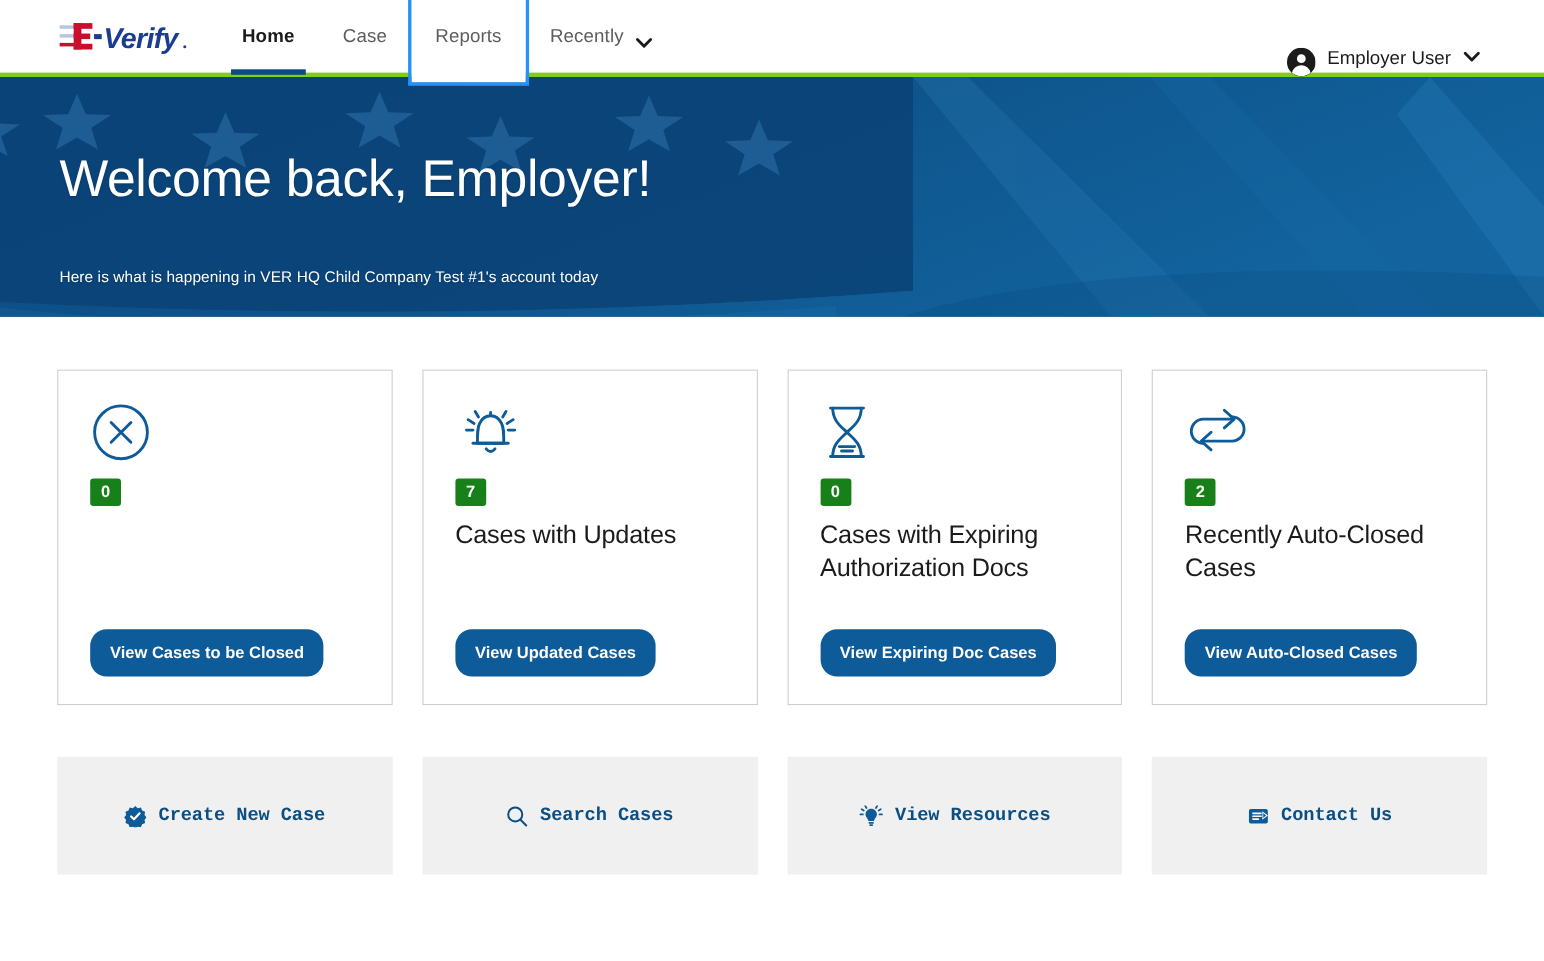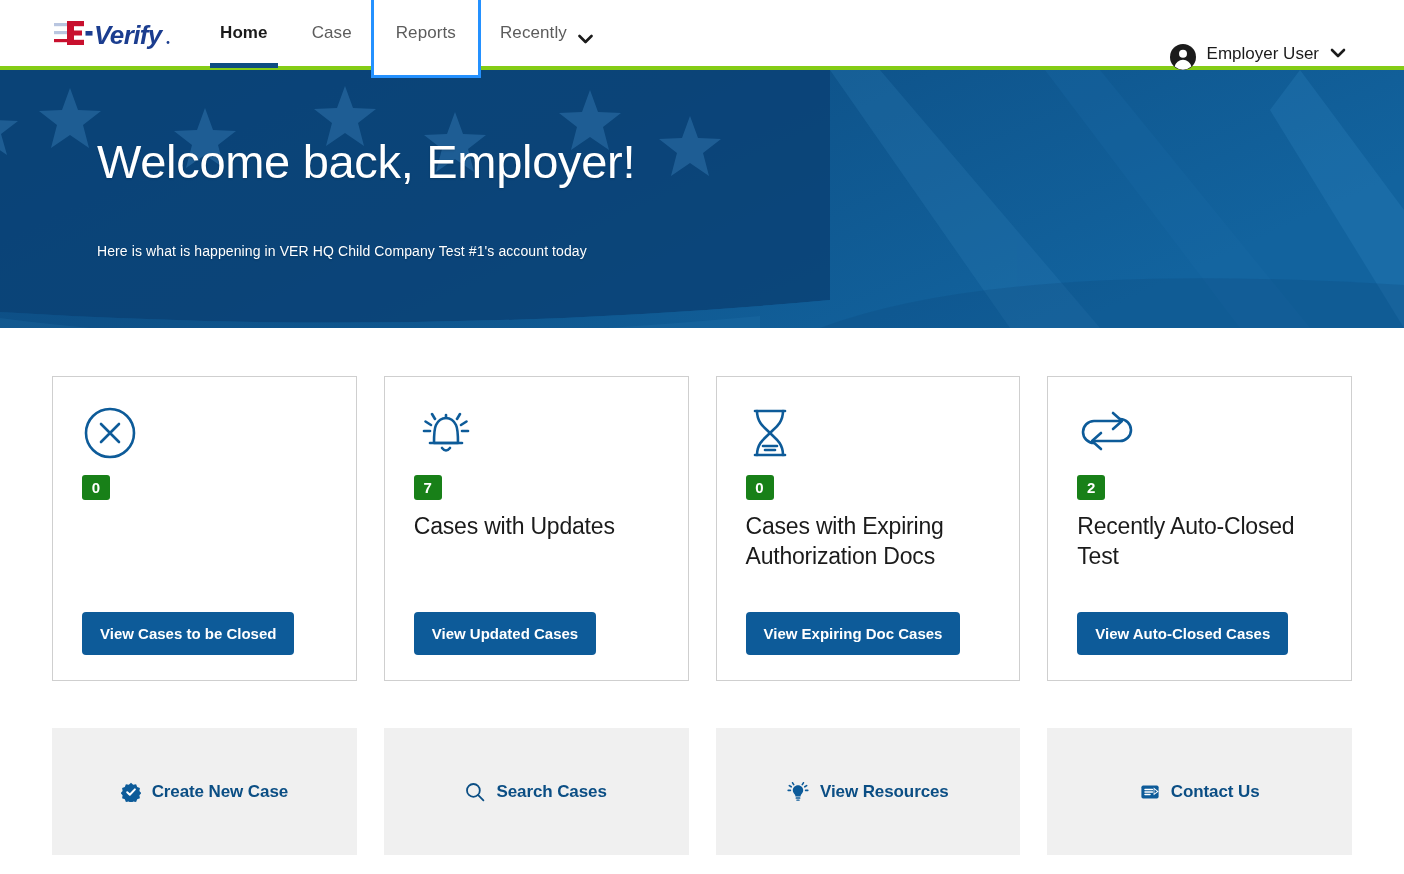--- a/index.html
+++ b/index.html
@@ -83,24 +83,23 @@
     margin-top: 26px;
   }
   .user-name {
     font-size: 17px;
     color: #1b1b1b;
   }
 
   
   .hero {
     position: relative;
-    height: 258px;
+    height: 218px;
     overflow: hidden;
     background: linear-gradient(100deg,#0d4c82 0%, #0d5084 38%, #10588f 62%, #115f99 100%);
-    padding-left: 43px;
   }
   .hero-flagwrap { position: absolute; inset: 0; overflow: hidden; }
   .hero-flagwrap svg { position: absolute; top: 0; left: 0; width: 100%; height: 100%; }
   .hero-inner {
     position: relative;
     padding-left: 54px;
     height: 100%;
   }
   .hero-title {
     position: absolute;
@@ -168,43 +167,44 @@
     color: #1b1b1b;
     letter-spacing: -0.2px;
   }
   .card-btn {
     position: absolute;
     left: 29px;
     bottom: 25px;
     background: #0d5b99;
     color: #ffffff;
     border: none;
-    border-radius: 4px;
+    border-radius: 15px;
     font-size: 15px;
     font-weight: bold;
     font-family: "Liberation Sans", sans-serif;
     padding: 13px 18px;
     cursor: pointer;
     white-space: nowrap;
   }
 
   .quick-actions {
     display: grid;
     grid-template-columns: repeat(4, 1fr);
     column-gap: 27px;
     margin-top: 47px;
   }
   .qa-tile {
     background: #f0f0f0;
-    height: 127px;
+    height: 107px;
     display: flex;
     align-items: center;
     justify-content: center;
     gap: 11px;
     cursor: pointer;
+    font-family: Liberation Mono, monospace;
   }
   .qa-icon { color: #0d5b99; display: flex; align-items: center; }
   .qa-icon svg { display: block; }
   .qa-label {
     color: #0b4e84;
     font-size: 17px;
     font-weight: bold;
     letter-spacing: -0.1px;
   }
 </style>
@@ -381,21 +381,21 @@
         <svg width="60" height="52" viewBox="0 0 60 52">
           <g fill="none" stroke="#0d5b99" stroke-width="2.6" stroke-linecap="round" stroke-linejoin="round">
             <path d="M44 16 H17 a11 11 0 0 0 0 22"></path>
             <path d="M36 8 L45 16 L36 24"></path>
             <path d="M16 36 H43 a11 11 0 0 0 0 -22"></path>
             <path d="M24 44 L15 36 L24 28"></path>
           </g>
         </svg>
       </div>
       <span class="badge">2</span>
-      <div class="card-title">Recently Auto-Closed Test</div>
+      <div class="card-title">Recently Auto-Closed Cases</div>
       <button class="card-btn">View Auto-Closed Cases</button>
     </div>
   </div>
 
   <div class="quick-actions">
 
     <div class="qa-tile">
       <span class="qa-icon">
         <svg width="20" height="20" viewBox="0 0 20 20">
           <path d="M10 0.8 l2.2 1.9 2.9 -0.5 1.1 2.7 2.7 1.1 -0.5 2.9 1.9 2.2 -1.9 2.2 0.5 2.9 -2.7 1.1 -1.1 2.7 -2.9 -0.5 -2.2 1.9 -2.2 -1.9 -2.9 0.5 -1.1 -2.7 -2.7 -1.1 0.5 -2.9 -1.9 -2.2 1.9 -2.2 -0.5 -2.9 2.7 -1.1 1.1 -2.7 2.9 0.5z" fill="#0d5b99"></path>

